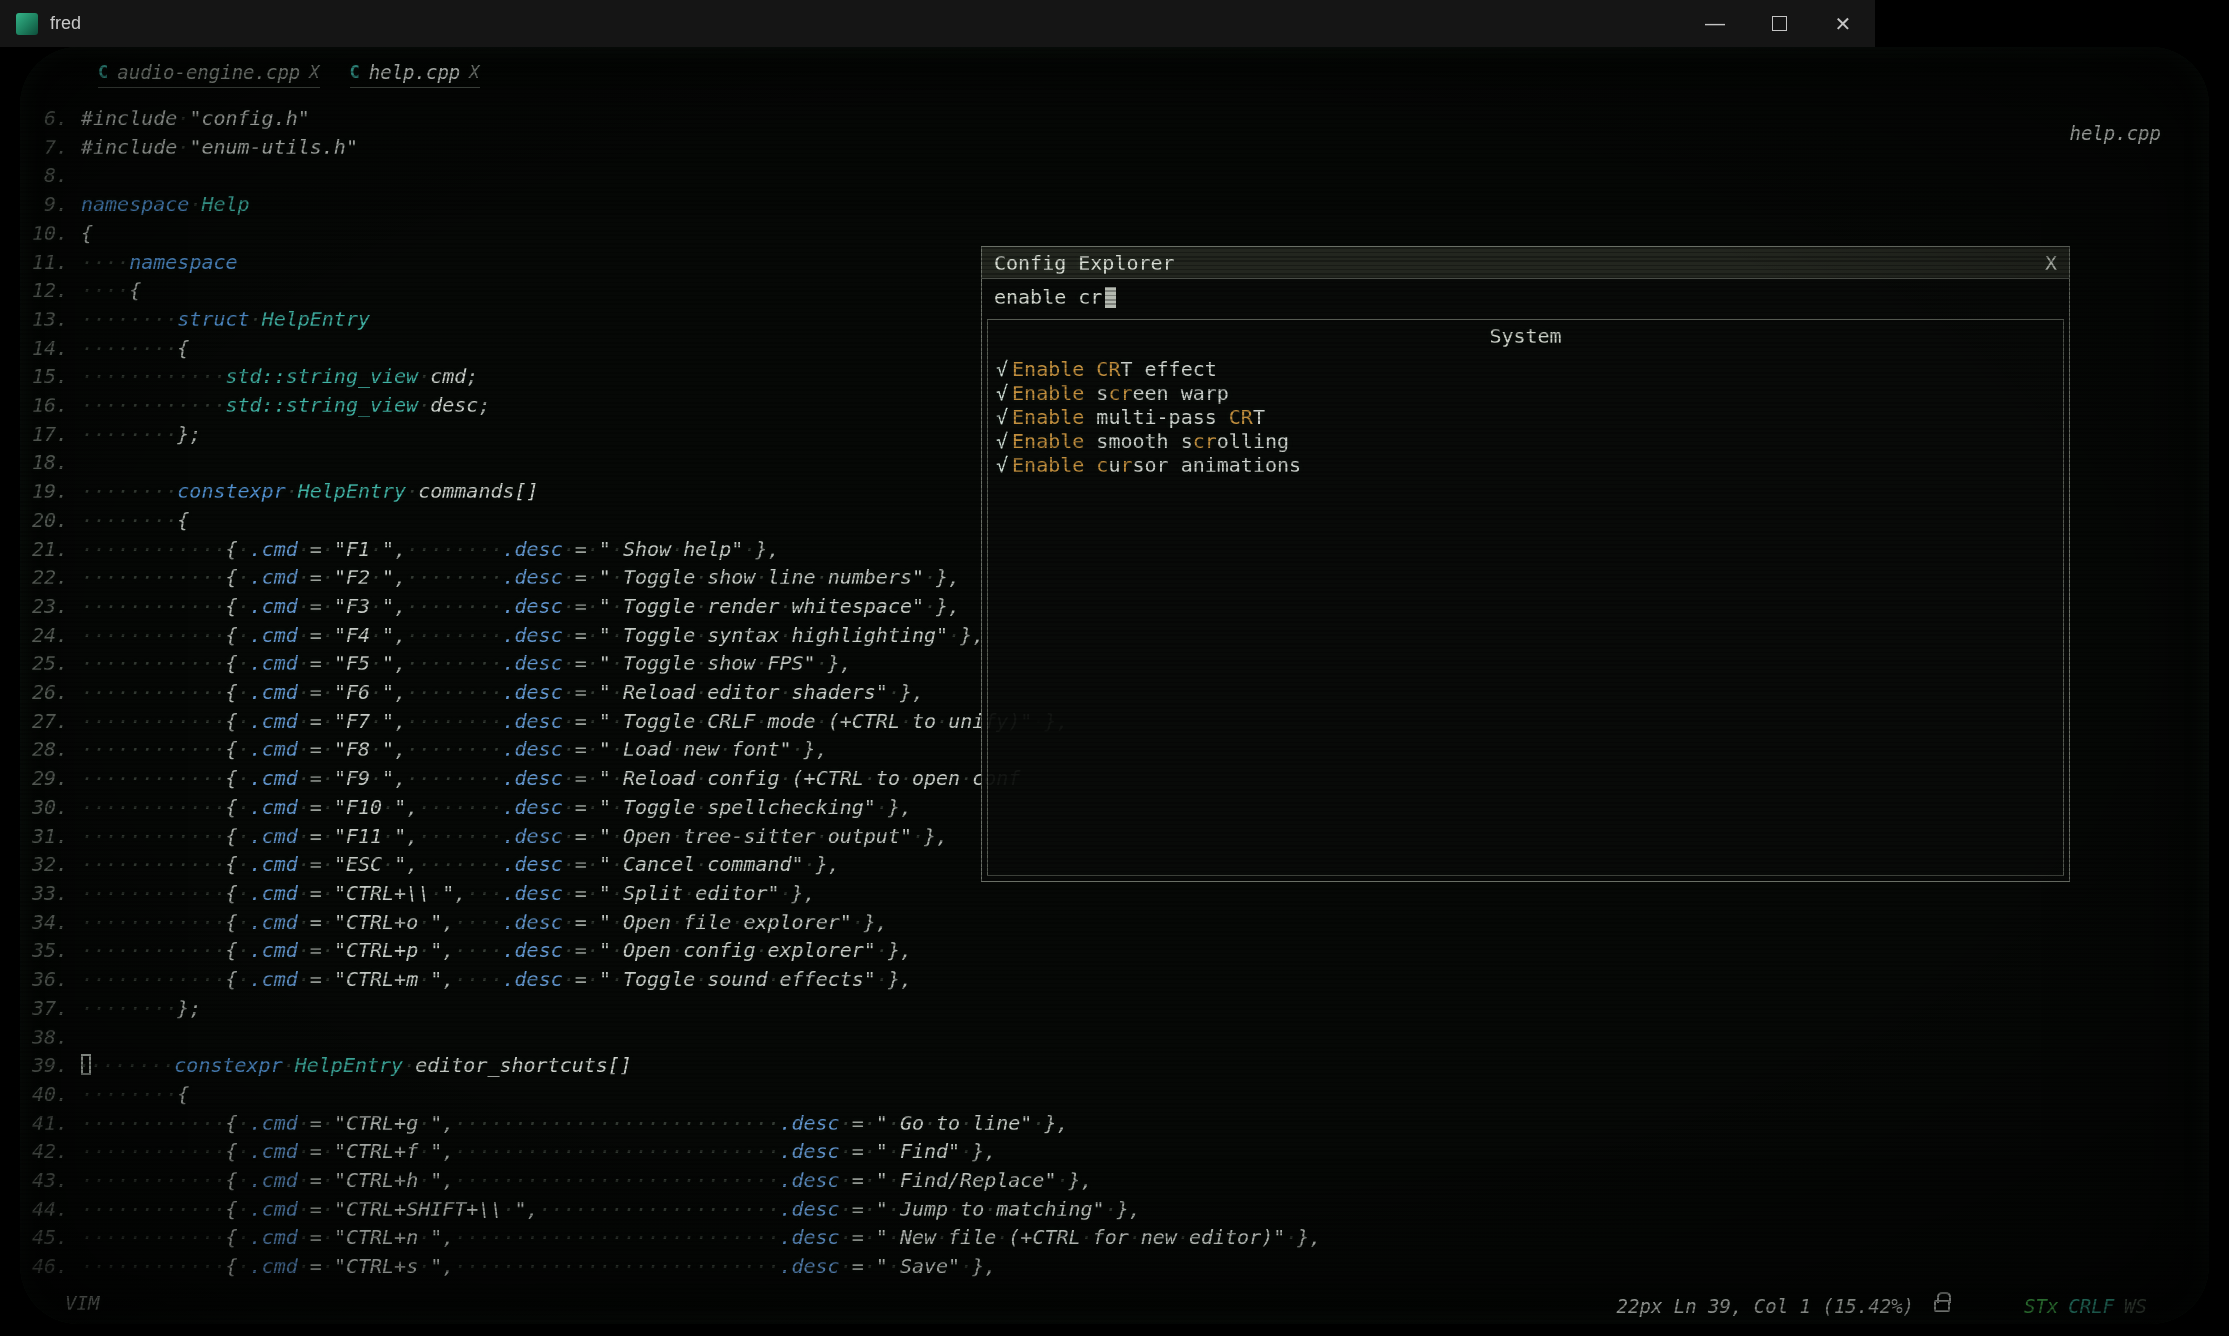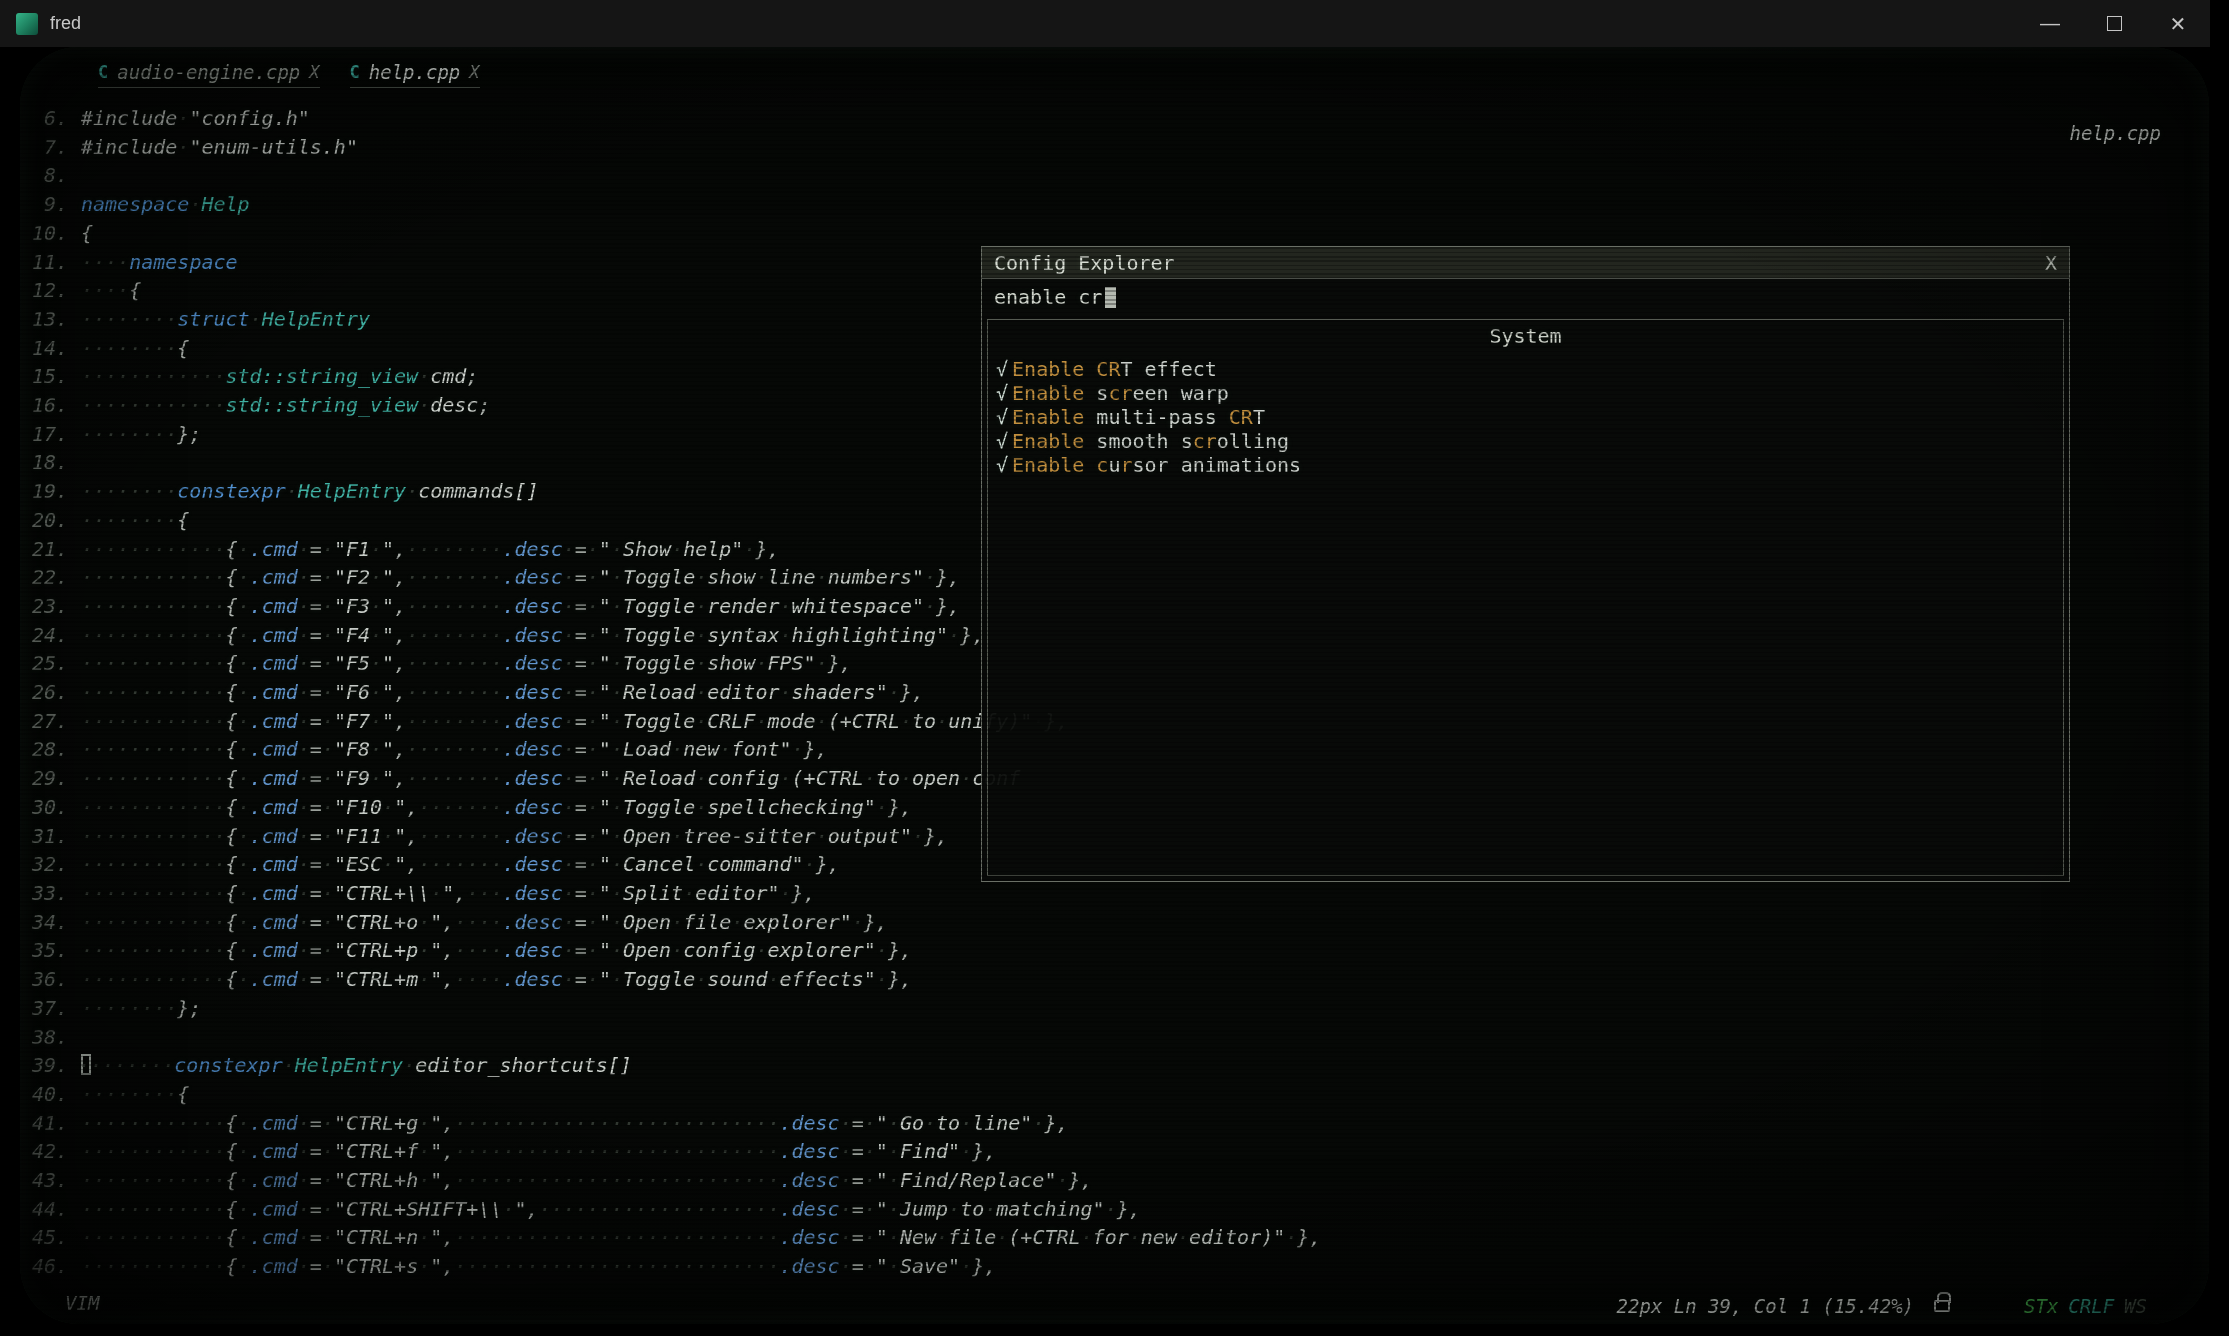--- a/index.html
+++ b/index.html
@@ -1,20 +1,20 @@
 <!DOCTYPE html>
 <html><head>
 <meta charset="utf-8">
 <style>
   * { margin:0; padding:0; box-sizing:border-box; }
   html,body { width:2229px; height:1336px; background:#000; overflow:hidden; }
   body { font-family:"DejaVu Sans Mono", monospace; }
 
   
-  .titlebar { position:absolute; left:0; top:0; width:2210px; height:47px;
+  .titlebar { position:absolute; left:0; top:0; width:1875px; height:47px;
     background:#151515; display:flex; align-items:center;
     font-family:"Liberation Sans", sans-serif; z-index:50; }
   .app-icon { width:22px; height:22px; margin-left:16px; border-radius:3px;
     background:linear-gradient(135deg,#35b489 0%, #1d7f5e 55%, #0e4d3a 100%); }
   .win-title { color:#c9c9c9; font-size:18px; margin-left:12px; }
   .win-controls { margin-left:auto; display:flex; height:100%; }
   .win-btn { width:64px; height:100%; display:flex; align-items:center; justify-content:center;
     color:#c4c4c4; font-size:20px; }
   .max-glyph { width:15px; height:15px; border:1.5px solid #c4c4c4; }
 

